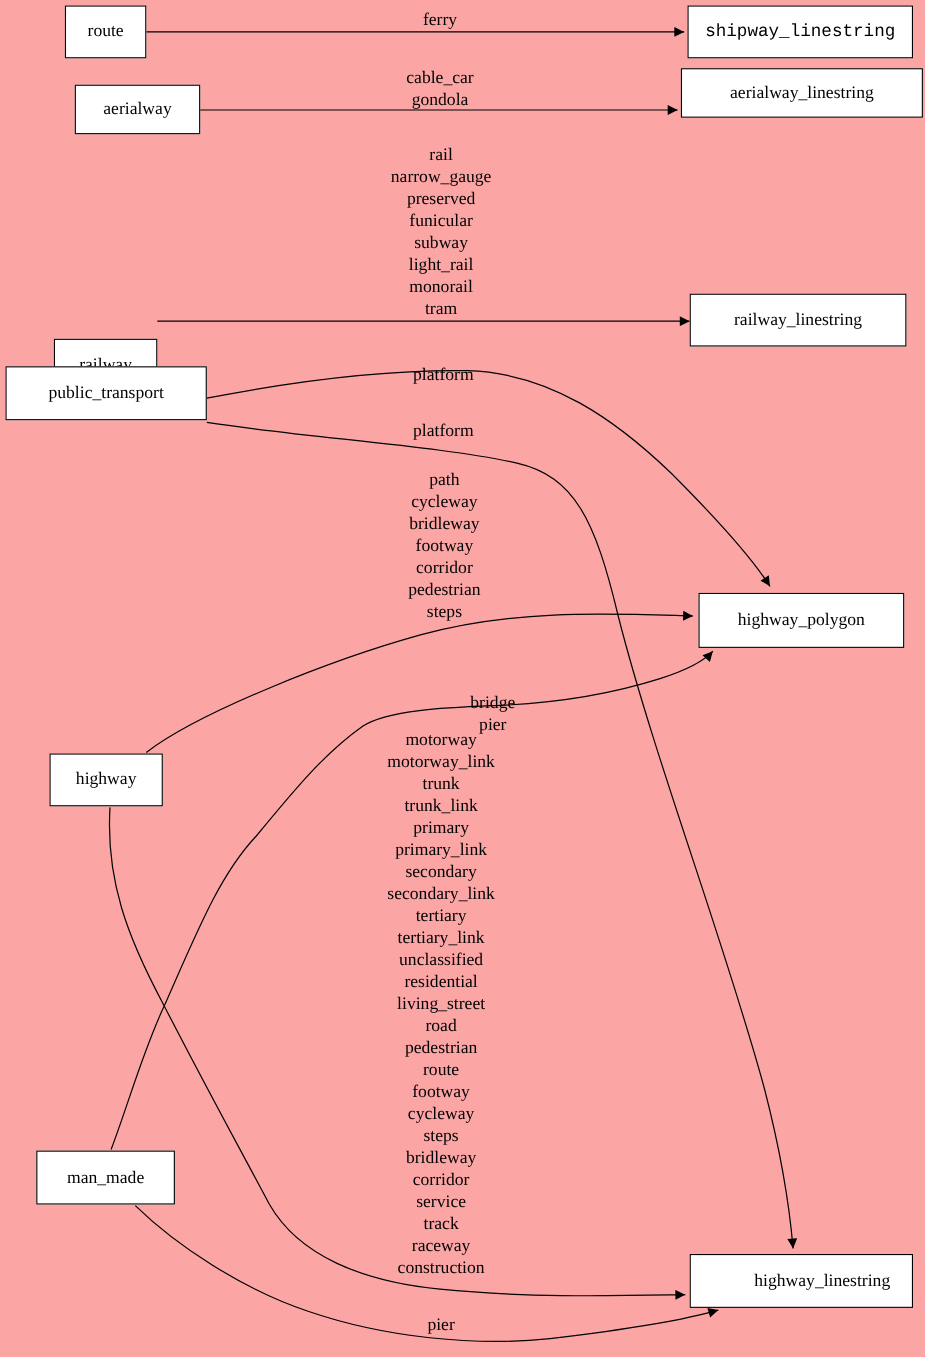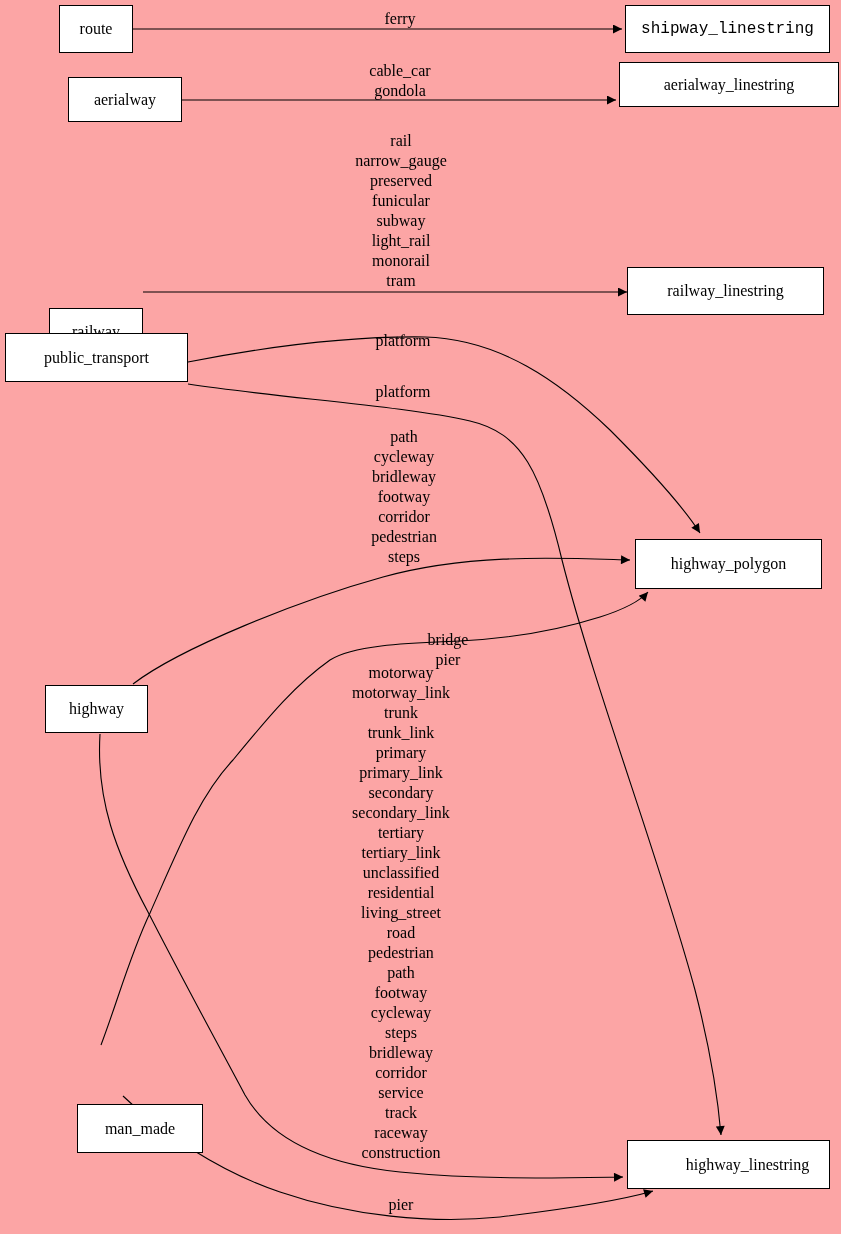--- a/index.html
+++ b/index.html
@@ -75,21 +75,21 @@
 
   <div class="node" style="left:59px;  top:5px;    width:74px;  height:48px;">route</div>
   <div class="node" style="left:625px; top:5px;    width:205px; height:48px;font-family:Liberation Mono, monospace;">shipway_linestring</div>
   <div class="node" style="left:40px;  top:77px;   width:114px; height:45px;margin-left:28px;">aerialway</div>
   <div class="node" style="left:619px; top:62px;   width:220px; height:45px;">aerialway_linestring</div>
   <div class="node" style="left:49px;  top:268px;  width:94px;  height:47px;margin-top:40px;">railway</div>
   <div class="node" style="left:627px; top:267px;  width:197px; height:48px;">railway_linestring</div>
   <div class="node" style="left:5px;   top:333px;  width:183px; height:49px;">public_transport</div>
   <div class="node" style="left:635px; top:539px;  width:187px; height:50px;">highway_polygon</div>
   <div class="node" style="left:45px;  top:685px;  width:103px; height:48px;">highway</div>
-  <div class="node" style="left:33px;  top:1104px; width:126px; height:49px;margin-left:44px;">man_made</div>
+  <div class="node" style="left:33px;  top:1046px; width:126px; height:49px;">man_made</div>
   <div class="node" style="left:627px; top:1140px; width:203px; height:49px;padding-left:38px;">highway_linestring</div>
 
   <div class="edge-label" style="left:400px; top:19px;">ferry</div>
   <div class="edge-label" style="left:400px; top:81px;">cable_car
 gondola</div>
   <div class="edge-label" style="left:401px; top:211px;">rail
 narrow_gauge
 preserved
 funicular
 subway
@@ -115,21 +115,21 @@
 primary_link
 secondary
 secondary_link
 tertiary
 tertiary_link
 unclassified
 residential
 living_street
 road
 pedestrian
-path
+route
 footway
 cycleway
 steps
 bridleway
 corridor
 service
 track
 raceway
 construction</div>
   <div class="edge-label" style="left:401px; top:1205px;">pier</div>

